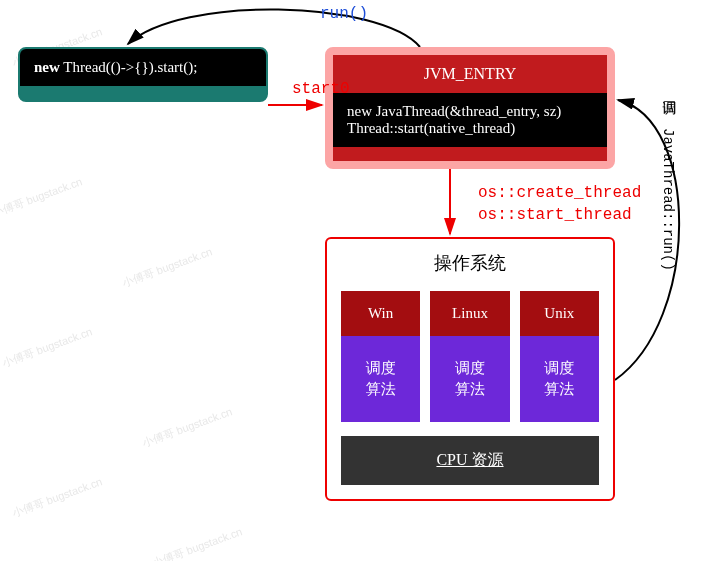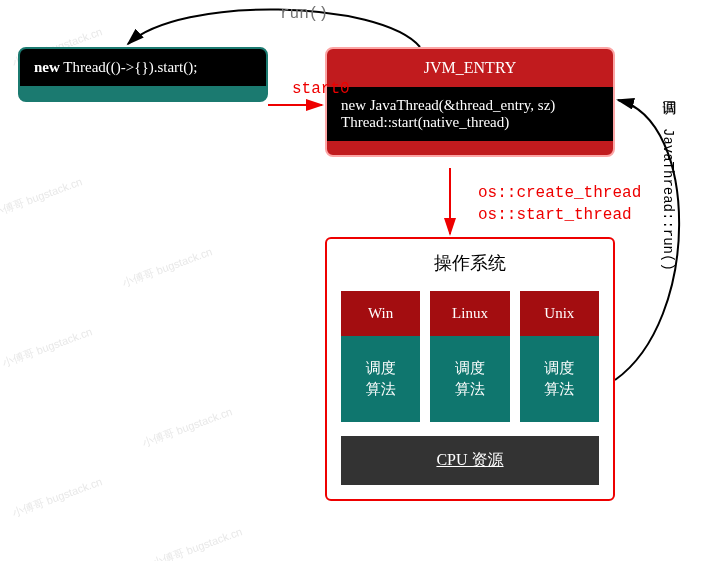--- a/index.html
+++ b/index.html
@@ -3,33 +3,33 @@
 <meta charset="utf-8">
 <style>
   * { box-sizing: border-box; margin: 0; padding: 0; }
   body { font-family: Arial, sans-serif; background: #fff; width: 720px; height: 561px; position: relative; overflow: hidden; }
   .watermark { position: absolute; color: #e8e8e8; font-size: 11px; transform: rotate(-20deg); pointer-events: none; z-index: 0; }
   .box { position: absolute; border-radius: 8px; overflow: hidden; z-index: 2; }
   .box-header { text-align: center; padding: 10px 0; font-size: 16px; }
   .box-code { background: #000; color: #fff; padding: 10px 14px; font-size: 15px; font-family: 'Times New Roman', serif; }
   .teal { background: #1b7a70; border: 2px solid #1b7a70; }
   .teal .box-header { color: #fff; font-weight: bold; font-family: 'SimSun', serif; }
-  .red { background: #c11b1e; border: 2px solid #fca5a5; }
+  .red { background: #c11b1e; border: 8px solid #fca5a5; }
   .red .box-header { color: #fff; font-family: 'Times New Roman', serif; }
   .os-box { position: absolute; border: 2px solid #e00; border-radius: 6px; background: #fff; z-index: 2; }
   .os-title { text-align: center; padding: 12px 0 16px; font-size: 18px; font-family: 'SimSun', serif; }
   .os-cols { display: flex; justify-content: space-around; padding: 0 14px; gap: 10px; }
   .os-col { flex: 1; text-align: center; }
   .os-col-hdr { background: #a30d10; color: #fff; padding: 14px 0; font-size: 15px; font-family: 'Times New Roman', serif; }
-  .os-col-body { background: #0f766e; color: #fff; padding: 22px 0; font-size: 15px; font-family: 'SimSun', serif; line-height: 1.4; }
+  .os-col-body { background: #6d28d9; color: #fff; padding: 22px 0; font-size: 15px; font-family: 'SimSun', serif; line-height: 1.4; }
   .cpu { background: #333; color: #fff; text-align: center; margin: 14px; padding: 14px 0; font-size: 16px; font-family: 'SimSun', serif; text-decoration: underline; }
   svg.arrows { position: absolute; top: 0; left: 0; width: 720px; height: 561px; z-index: 1; pointer-events: none; }
   .label { position: absolute; font-family: 'Courier New', monospace; font-size: 16px; z-index: 3; }
   .label.red { color: #e00; background: transparent; border: none; margin-left: 24px; }
-  .label.black { color: #737373; }
+  .label.black { color: #1d4ed8; margin-left: 40px; }
   .vlabel { position: absolute; writing-mode: vertical-rl; font-size: 14px; z-index: 3; font-family: 'SimSun', serif; }
 </style>
 </head>
 <body>
 
 <div class="watermark" style="top:40px;left:10px">小傅哥 bugstack.cn</div>
 <div class="watermark" style="top:190px;left:-10px">小傅哥 bugstack.cn</div>
 <div class="watermark" style="top:340px;left:0px">小傅哥 bugstack.cn</div>
 <div class="watermark" style="top:490px;left:10px">小傅哥 bugstack.cn</div>
 <div class="watermark" style="top:260px;left:120px">小傅哥 bugstack.cn</div>

